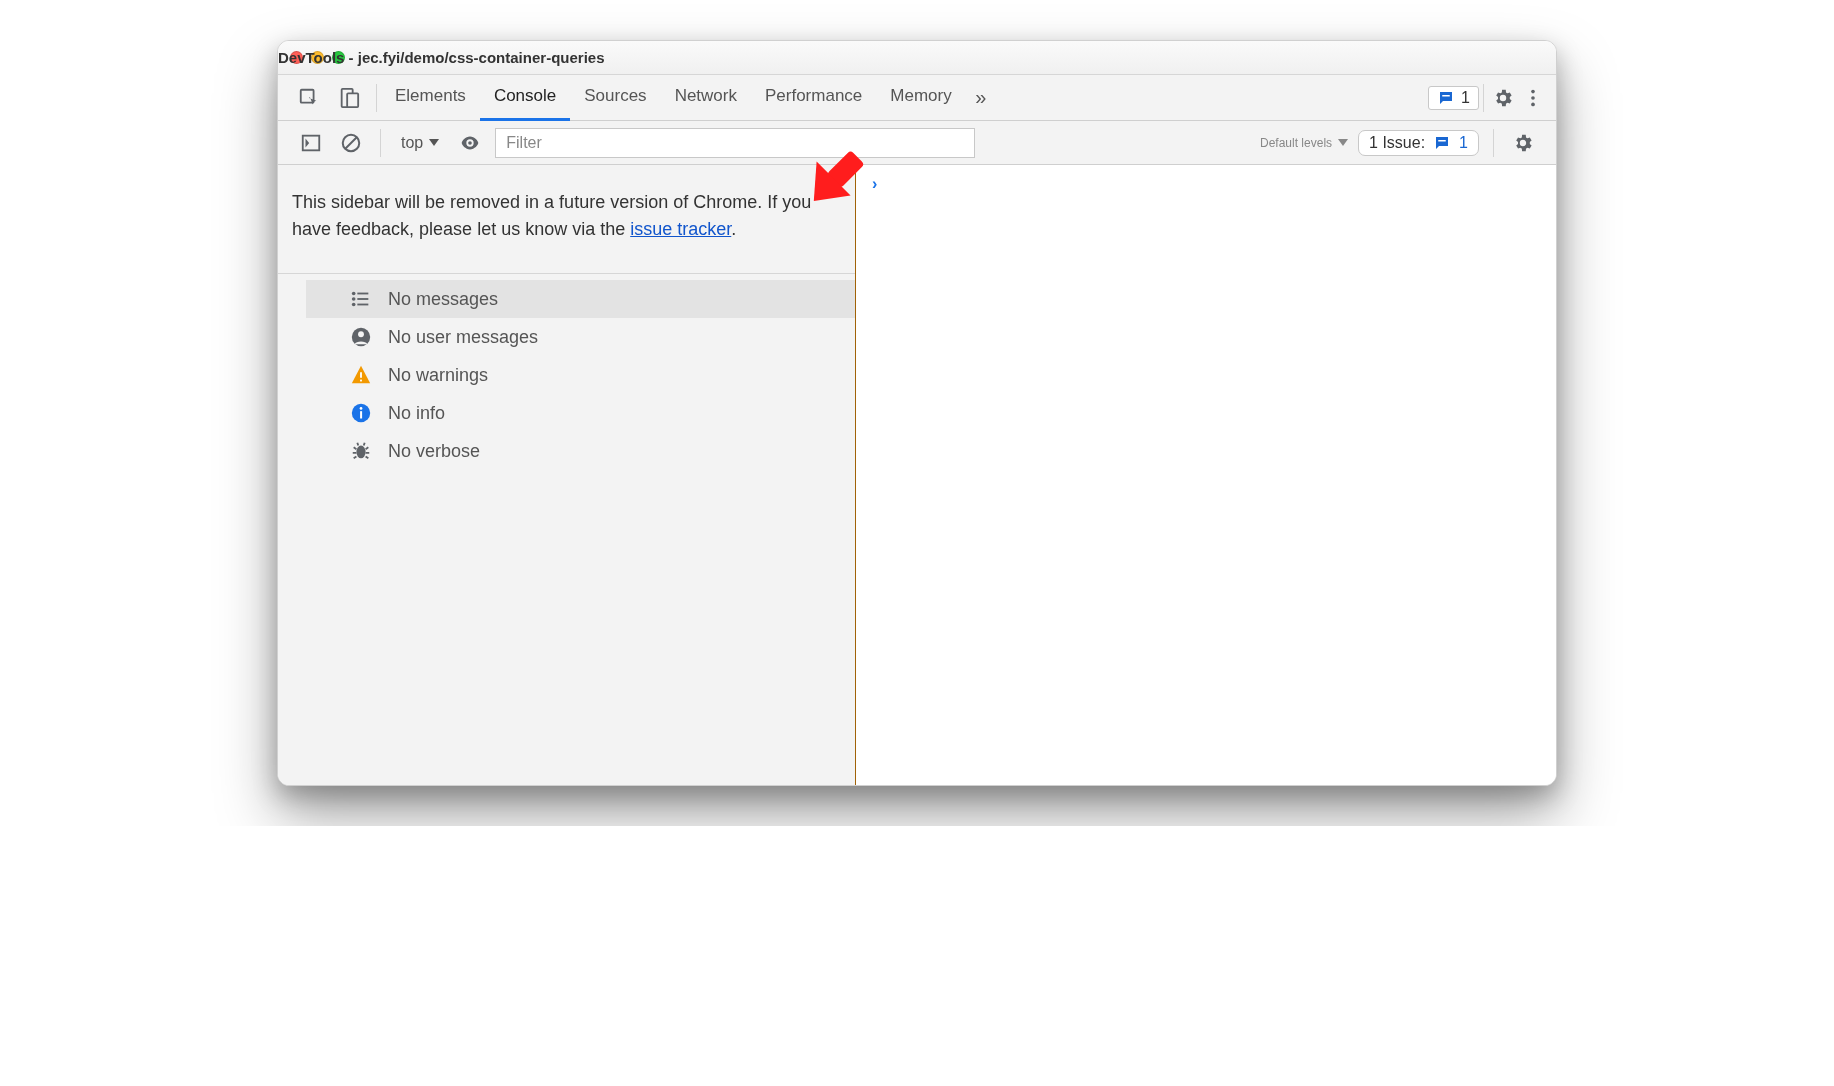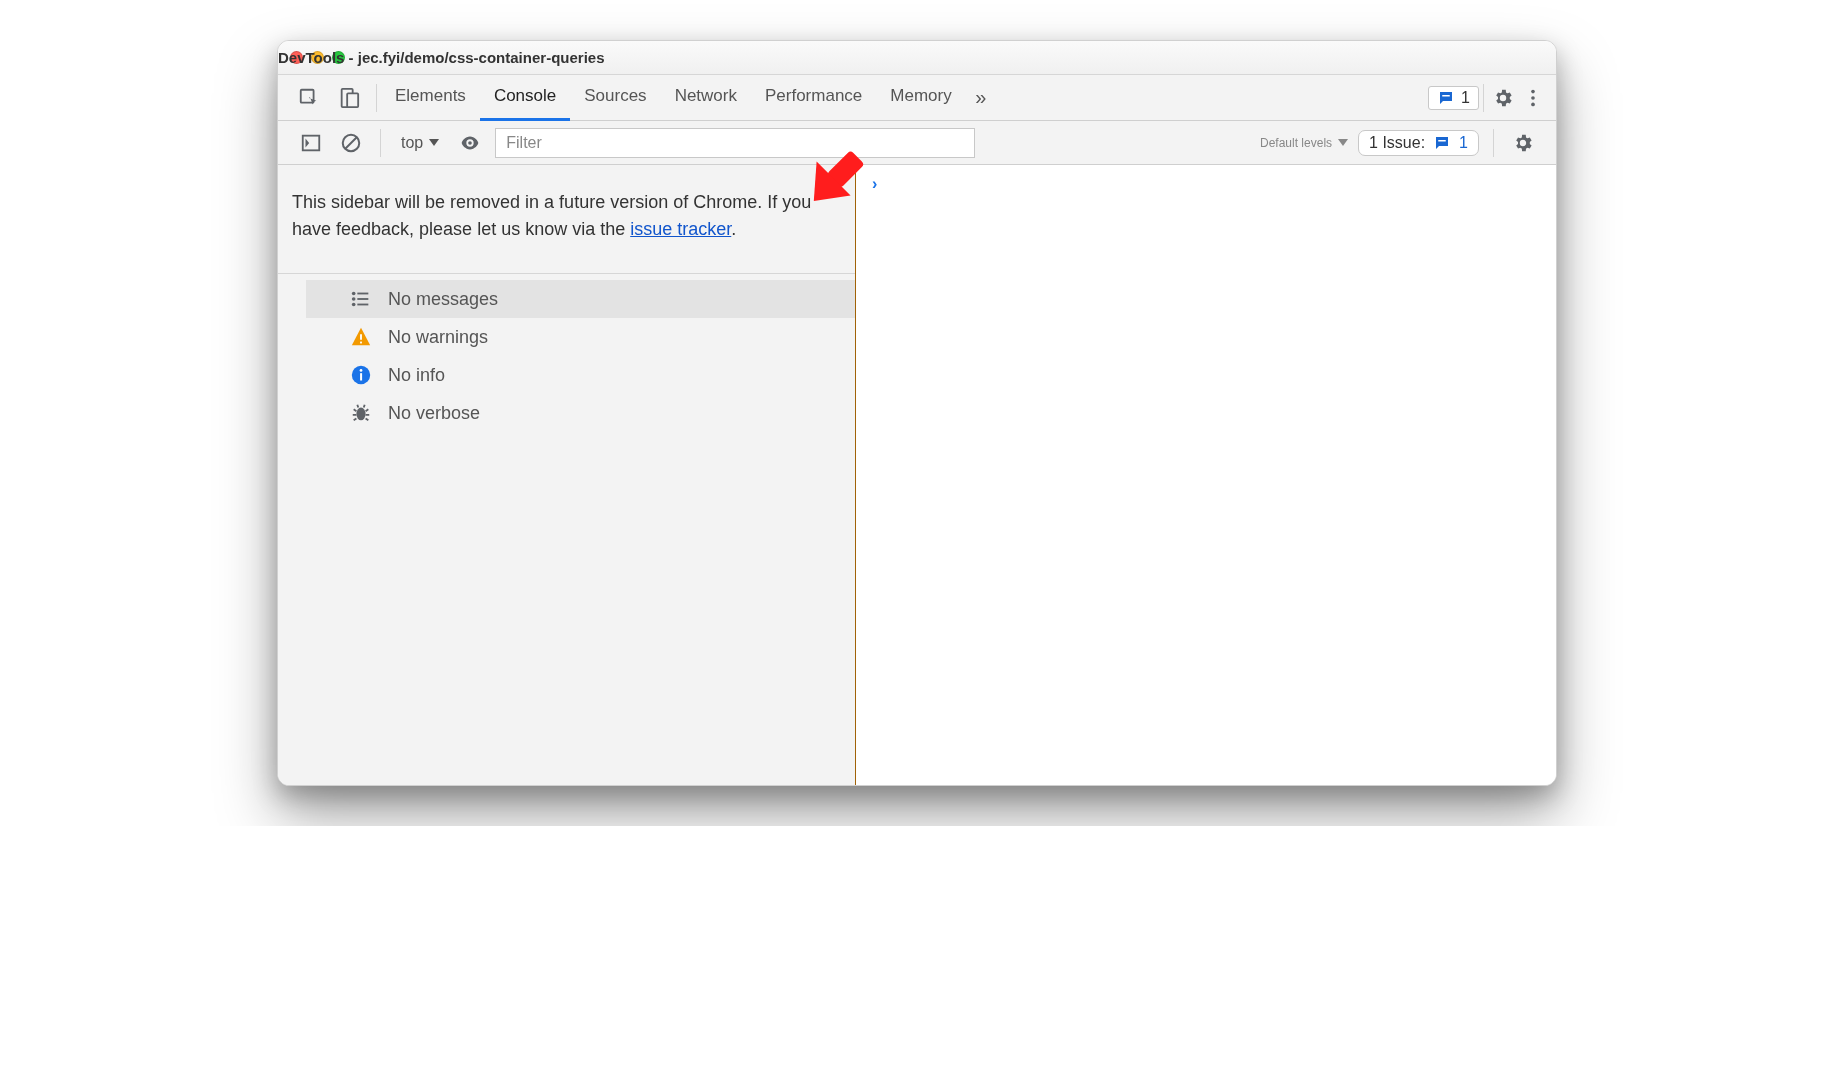--- a/index.html
+++ b/index.html
@@ -230,20 +230,30 @@
                 <circle cx="4" cy="12" r="2"></circle>
                 <rect x="8" y="11" width="12" height="2"></rect>
                 <circle cx="4" cy="18" r="2"></circle>
                 <rect x="8" y="17" width="12" height="2"></rect>
               </svg>
             </span>
           <span>No messages</span>
         </div>
         <div class="filter-row">
           <span class="ficon">
+              <svg viewBox="0 0 24 24" width="22" height="22" fill="#5f6368">
+                <circle cx="12" cy="12" r="10"></circle>
+                <circle cx="12" cy="9" r="3.2" fill="#f3f3f3"></circle>
+                <path d="M5 20c1.5-4 12.5-4 14 0" fill="#f3f3f3"></path>
+              </svg>
+            </span>
+          <span>No user messages</span>
+        </div>
+        <div class="filter-row">
+          <span class="ficon">
               <svg viewBox="0 0 24 24" width="22" height="22">
                 <path d="M12 2L2 21h20z" fill="#f29900"></path>
                 <rect x="11" y="9" width="2" height="6" fill="#fff"></rect>
                 <rect x="11" y="17" width="2" height="2" fill="#fff"></rect>
               </svg>
             </span>
           <span>No warnings</span>
         </div>
         <div class="filter-row">
           <span class="ficon">

